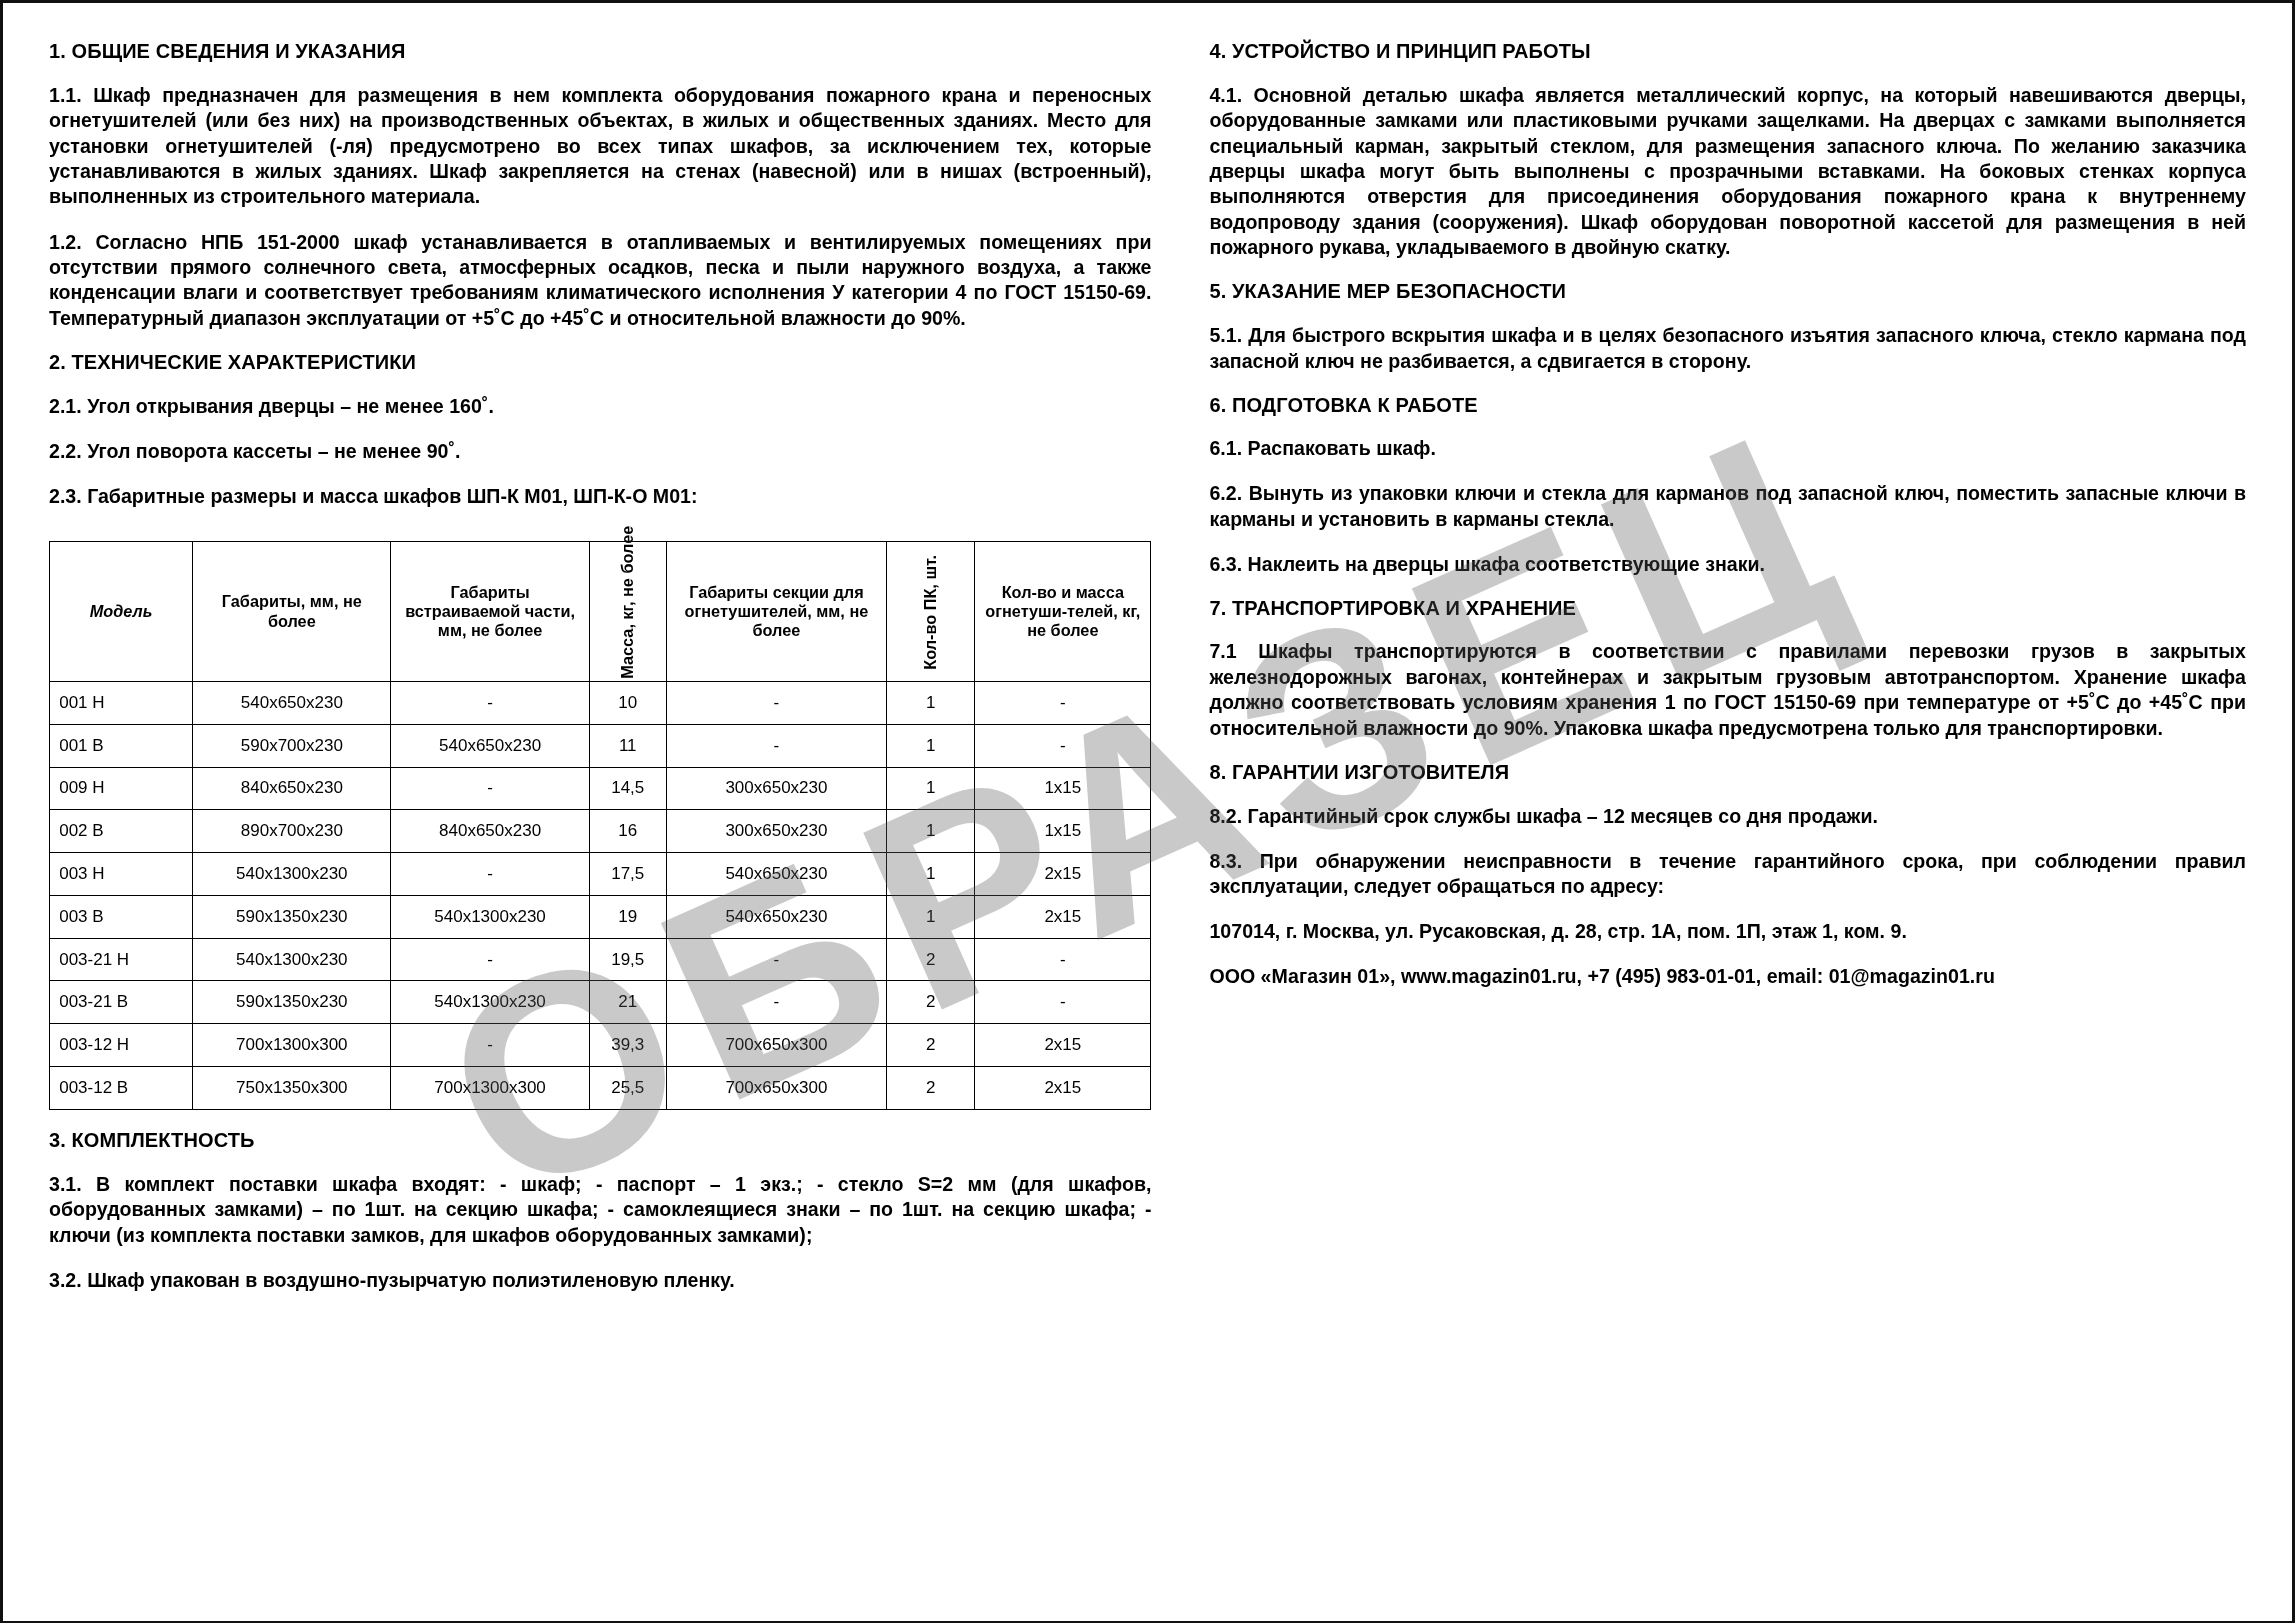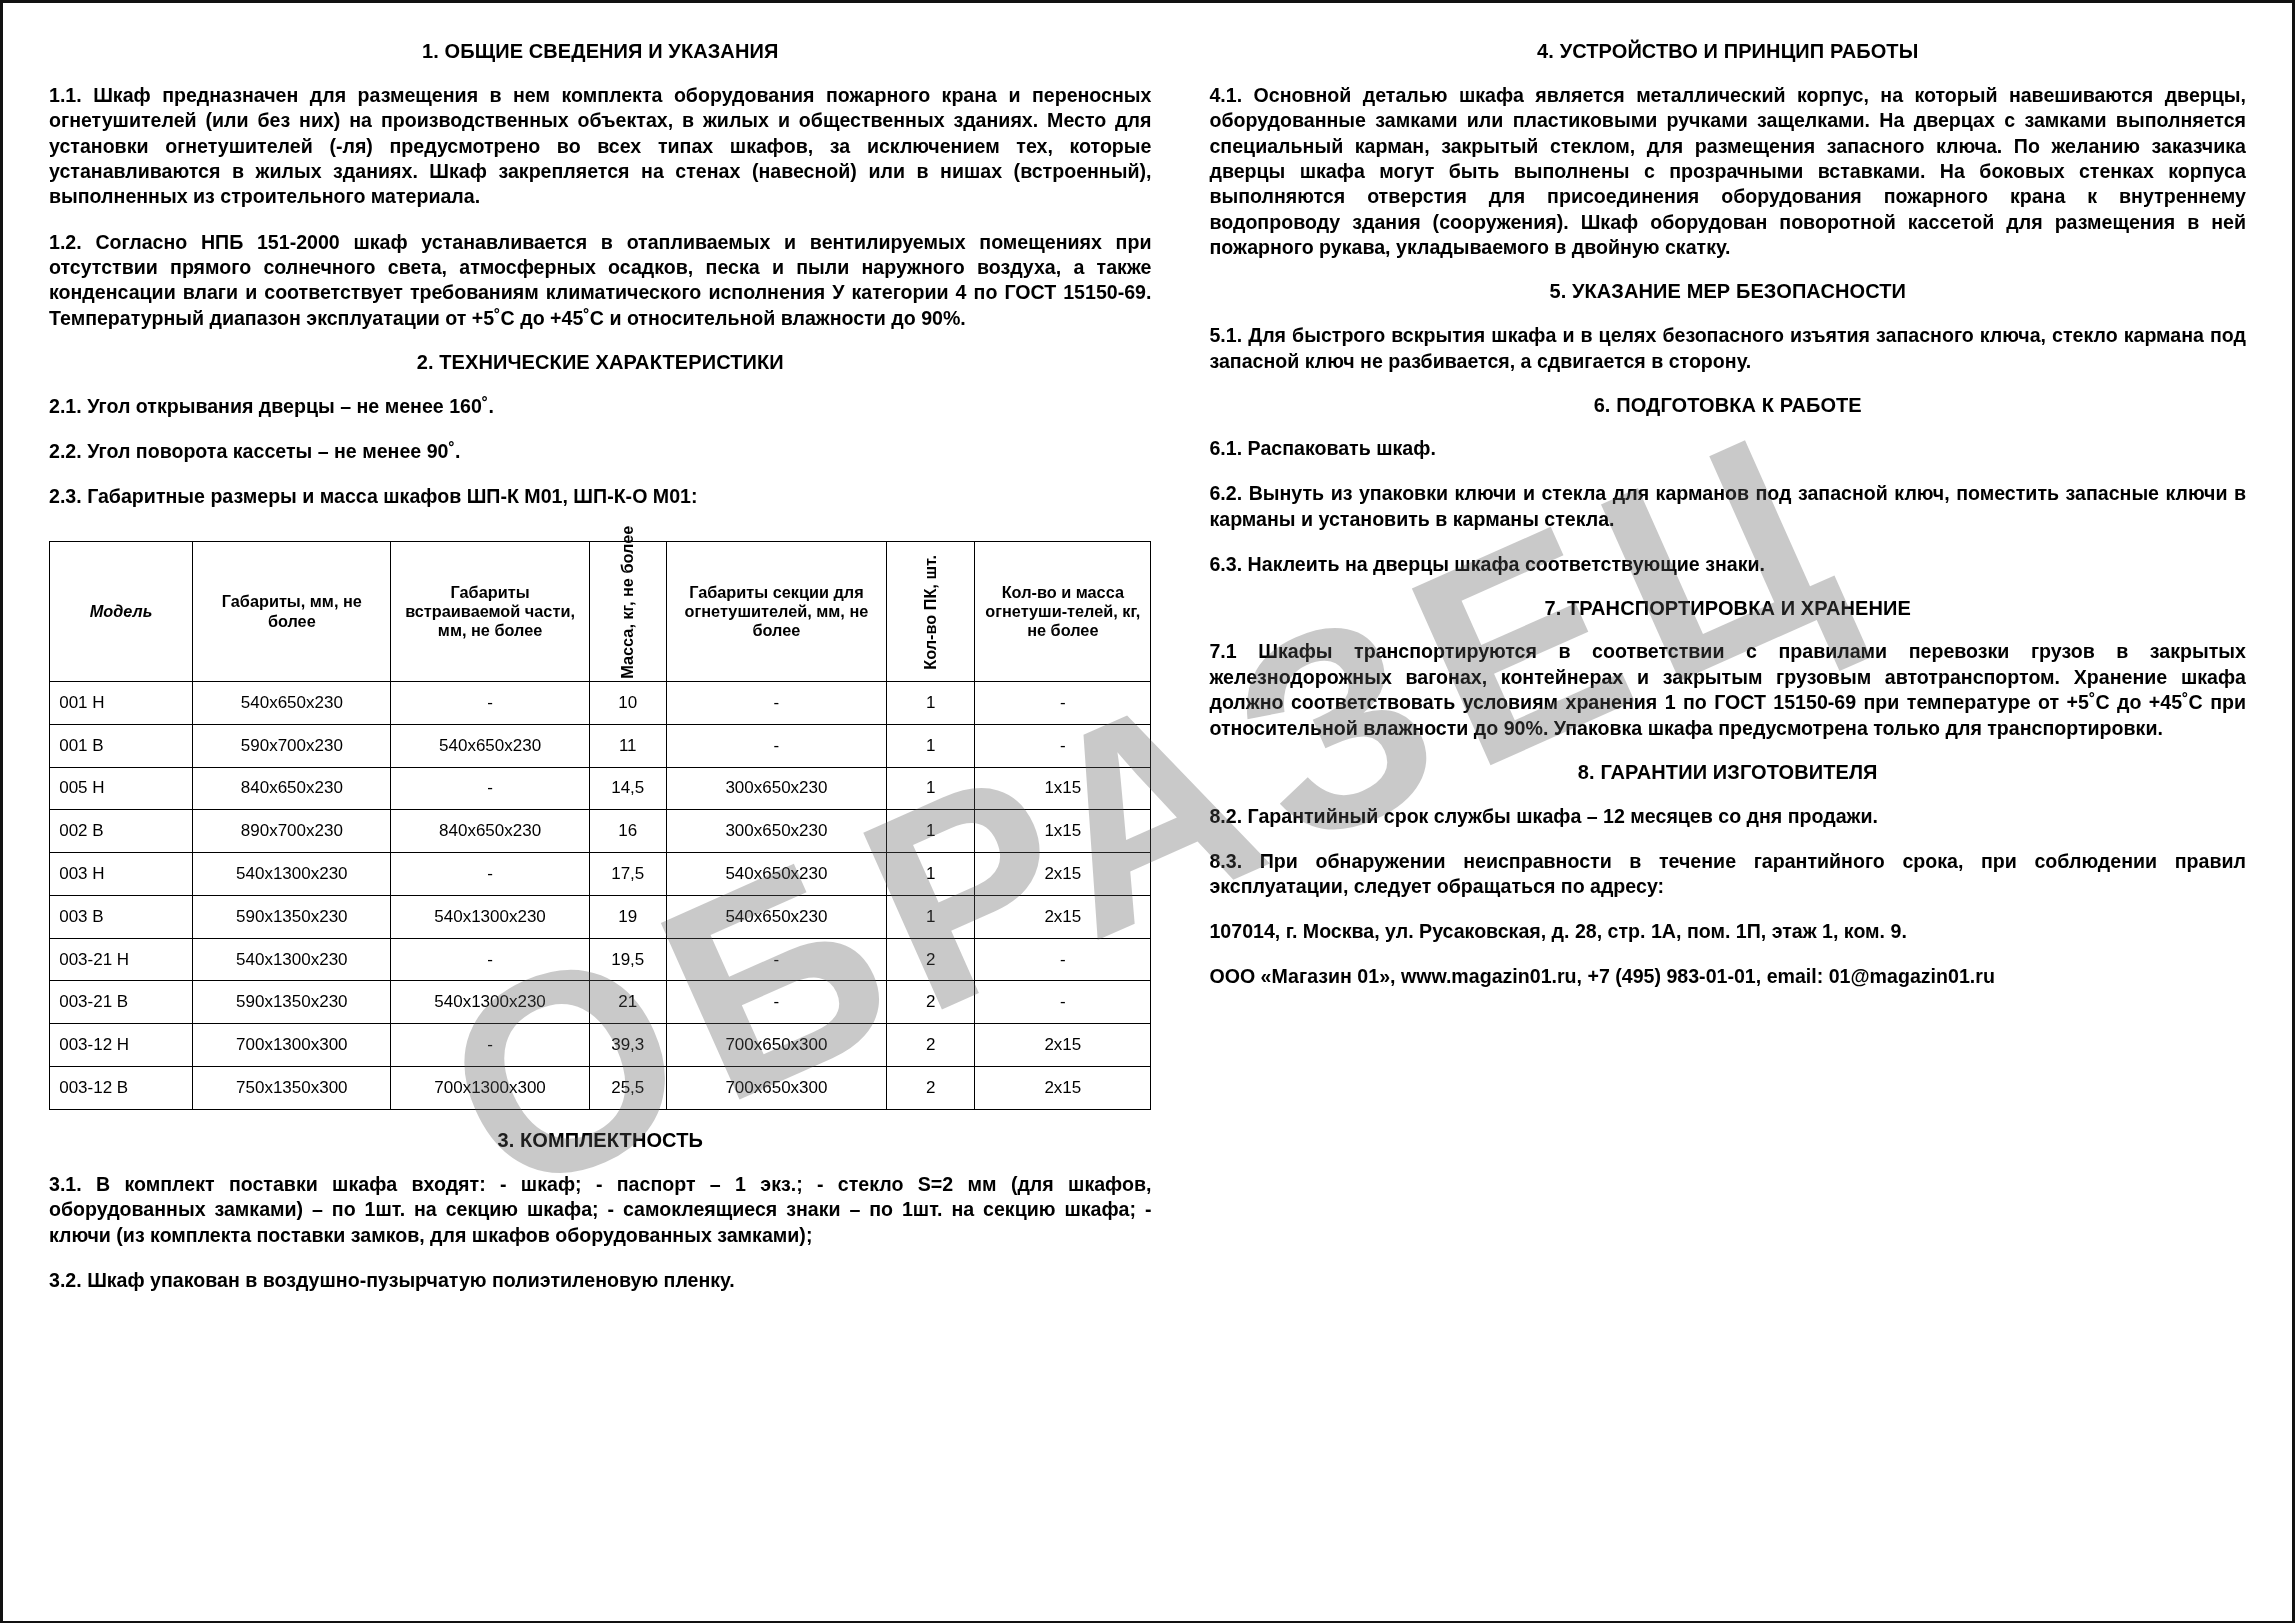--- a/index.html
+++ b/index.html
@@ -34,21 +34,21 @@
     width: 51.5%;
     padding-right: 29px;
   }
   .col-right {
     width: 48.5%;
     padding-left: 29px;
   }
   h2.section-title {
     font-size: 20px;
     font-weight: bold;
-    text-align: center;
+    text-align: left;
     margin: 0 0 19.6px 0;
     letter-spacing: 0.1px;
   }
   .spaced-title {
     margin-top: 22px;
   }
   p.para {
     font-size: 19.6px;
     line-height: 1.30;
     margin: 0 0 19.6px 0;
@@ -167,21 +167,21 @@
           <tr>
             <td class="model">001 В</td>
             <td>590х700х230</td>
             <td>540х650х230</td>
             <td>11</td>
             <td>-</td>
             <td>1</td>
             <td>-</td>
           </tr>
           <tr>
-            <td class="model">005 Н</td>
+            <td class="model">009 Н</td>
             <td>840х650х230</td>
             <td>-</td>
             <td>14,5</td>
             <td>300х650х230</td>
             <td>1</td>
             <td>1х15</td>
           </tr>
           <tr>
             <td class="model">002 В</td>
             <td>890х700х230</td>

